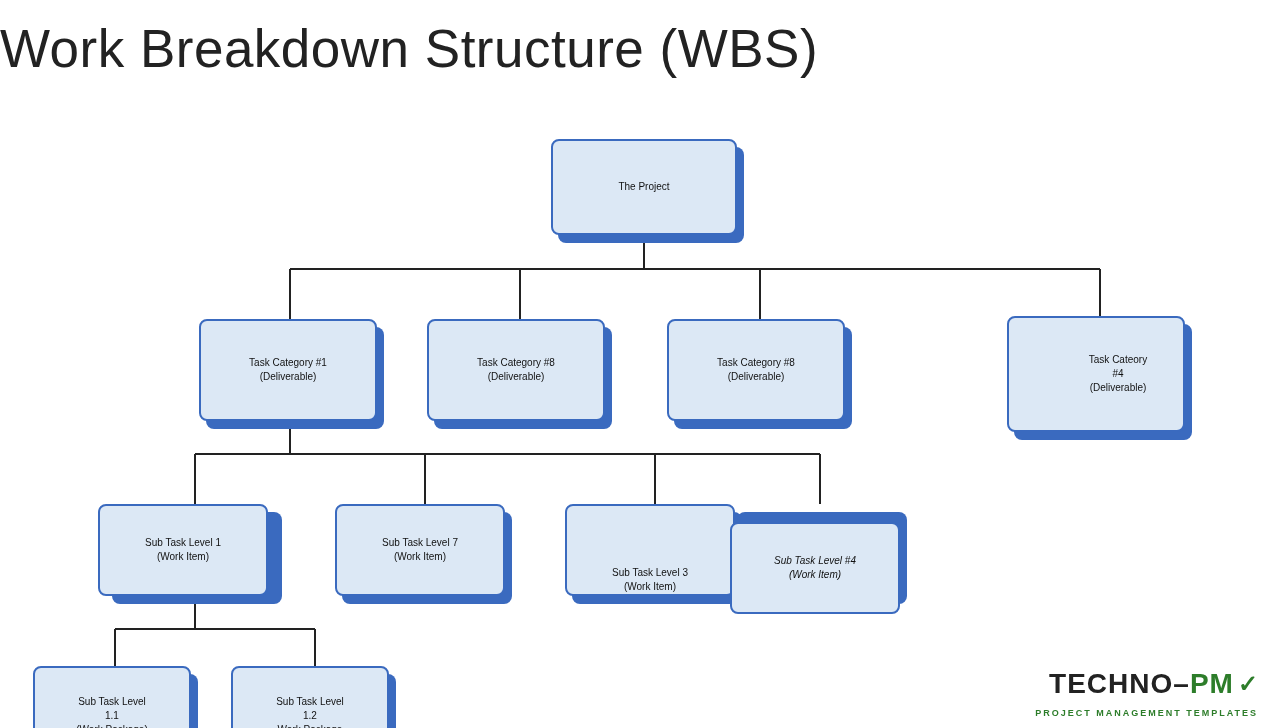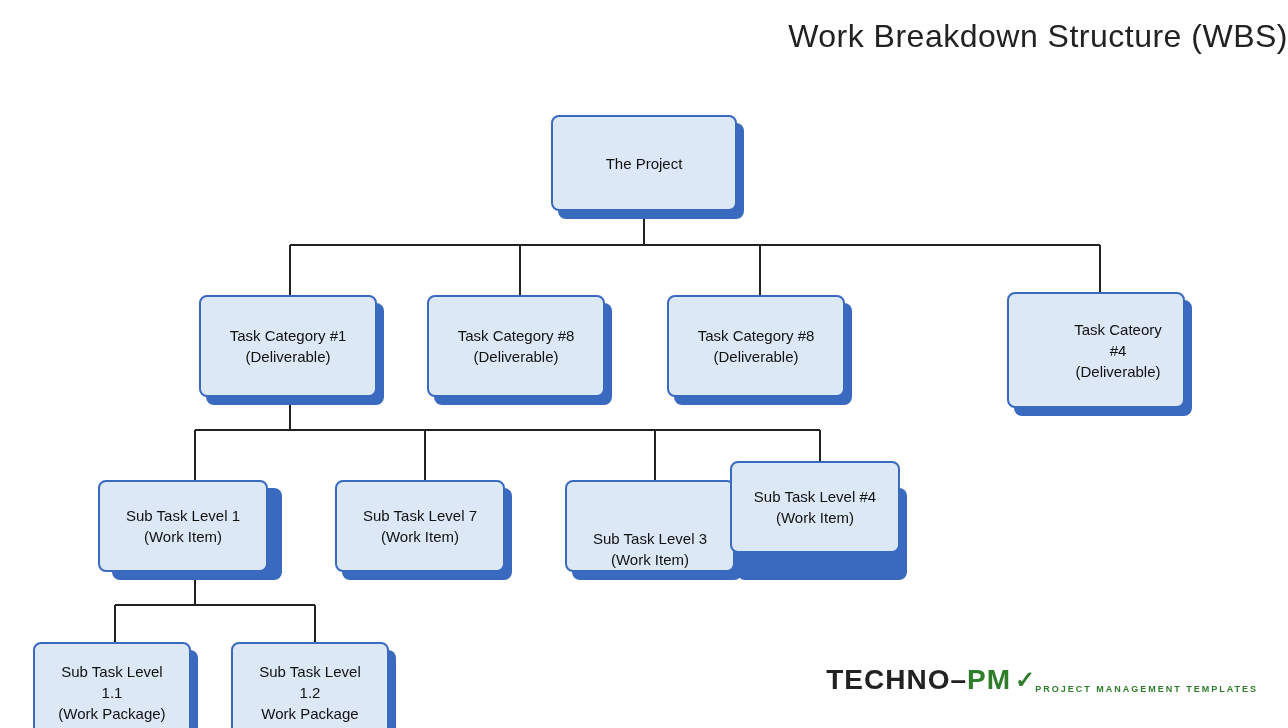--- a/index.html
+++ b/index.html
@@ -6,22 +6,22 @@
     body {
       width: 1288px;
       height: 728px;
       background: #ffffff;
       font-family: Arial, sans-serif;
       overflow: hidden;
       position: relative;
     }
 
     .page-title {
-      text-align: right;
-      font-size: 32px;
+      text-align: left;
+      font-size: 53px;
       font-weight: normal;
       color: #222;
       padding-top: 18px;
       padding-bottom: 10px;
       letter-spacing: 0.5px;
     }
 
     .wbs-container {
       position: relative;
       width: 100%;
@@ -40,55 +40,55 @@
     
     .node {
       position: absolute;
       background: #dce8f5;
       border: 2px solid #3a6abf;
       border-radius: 8px;
       text-align: center;
       display: flex;
       align-items: center;
       justify-content: center;
-      font-size: 15px;
+      font-size: 10px;
       line-height: 1.4;
       color: #111;
     }
 
     .node-shadow {
       position: absolute;
       background: #3a6abf;
       border-radius: 8px;
     }
 
     
     .logo-area {
       position: absolute;
       bottom: 14px;
       right: 30px;
       display: flex;
-      flex-direction: row;
+      flex-direction: column;
       align-items: flex-end;
     }
 
     .logo-text {
       font-size: 28px;
       font-weight: bold;
       letter-spacing: 1px;
       color: #222;
       line-height: 1;
     }
 
     .logo-sub {
       font-size: 9px;
       color: #2d7d2a;
       letter-spacing: 2px;
       font-weight: bold;
-      margin-top: 2px;
+      margin-top: 10px;
     }
   </style>
 </head>
 <body>
 
 <h1 class="page-title">Work Breakdown Structure (WBS)</h1>
 
 <div class="wbs-container">
 
   <svg class="connectors-svg">
@@ -172,21 +172,21 @@
 
   <div class="node-shadow" style="width:170px;height:92px;left:572px;top:423px;"></div>
 
   <div class="node" style="width:170px;height:92px;left:565px;top:415px;align-items:flex-end;">
     <span style="white-space:pre-line;">Sub Task Level 3
 (Work Item)</span>
   </div>
 
   <div class="node-shadow" style="width:170px;height:92px;left:737px;top:423px;"></div>
 
-  <div class="node" style="width:170px;height:92px;left:730px;top:396px;">
+  <div class="node" style="width:170px;height:92px;left:730px;top:433px;font-style:italic;">
     <span style="white-space:pre-line;">Sub Task Level #4
 (Work Item)</span>
   </div>
 
   <div class="node-shadow" style="width:158px;height:100px;left:40px;top:585px;"></div>
 
   <div class="node" style="width:158px;height:100px;left:33px;top:577px;">
     <span style="white-space:pre-line;">Sub Task Level
 1.1
 (Work Package)</span>

